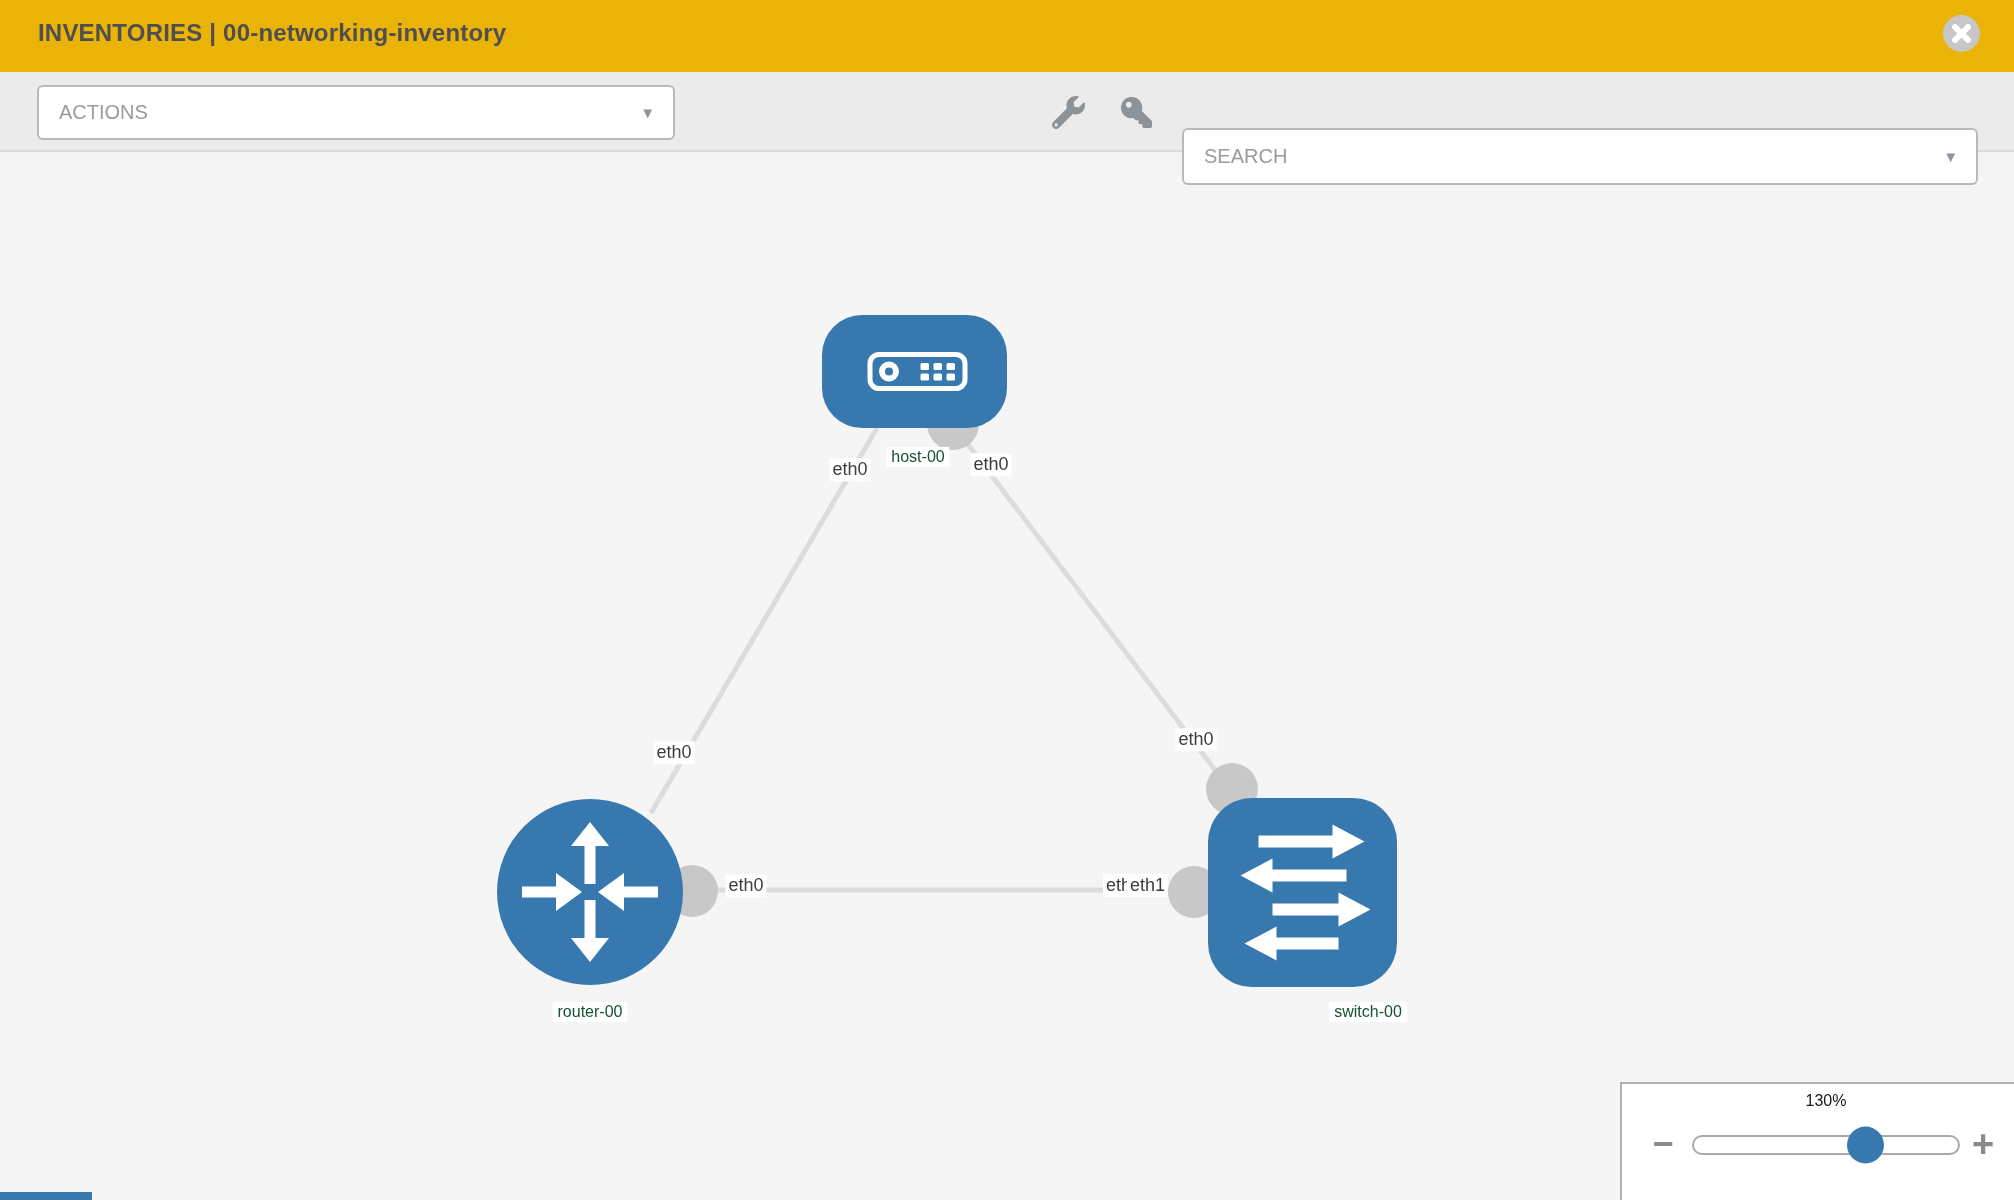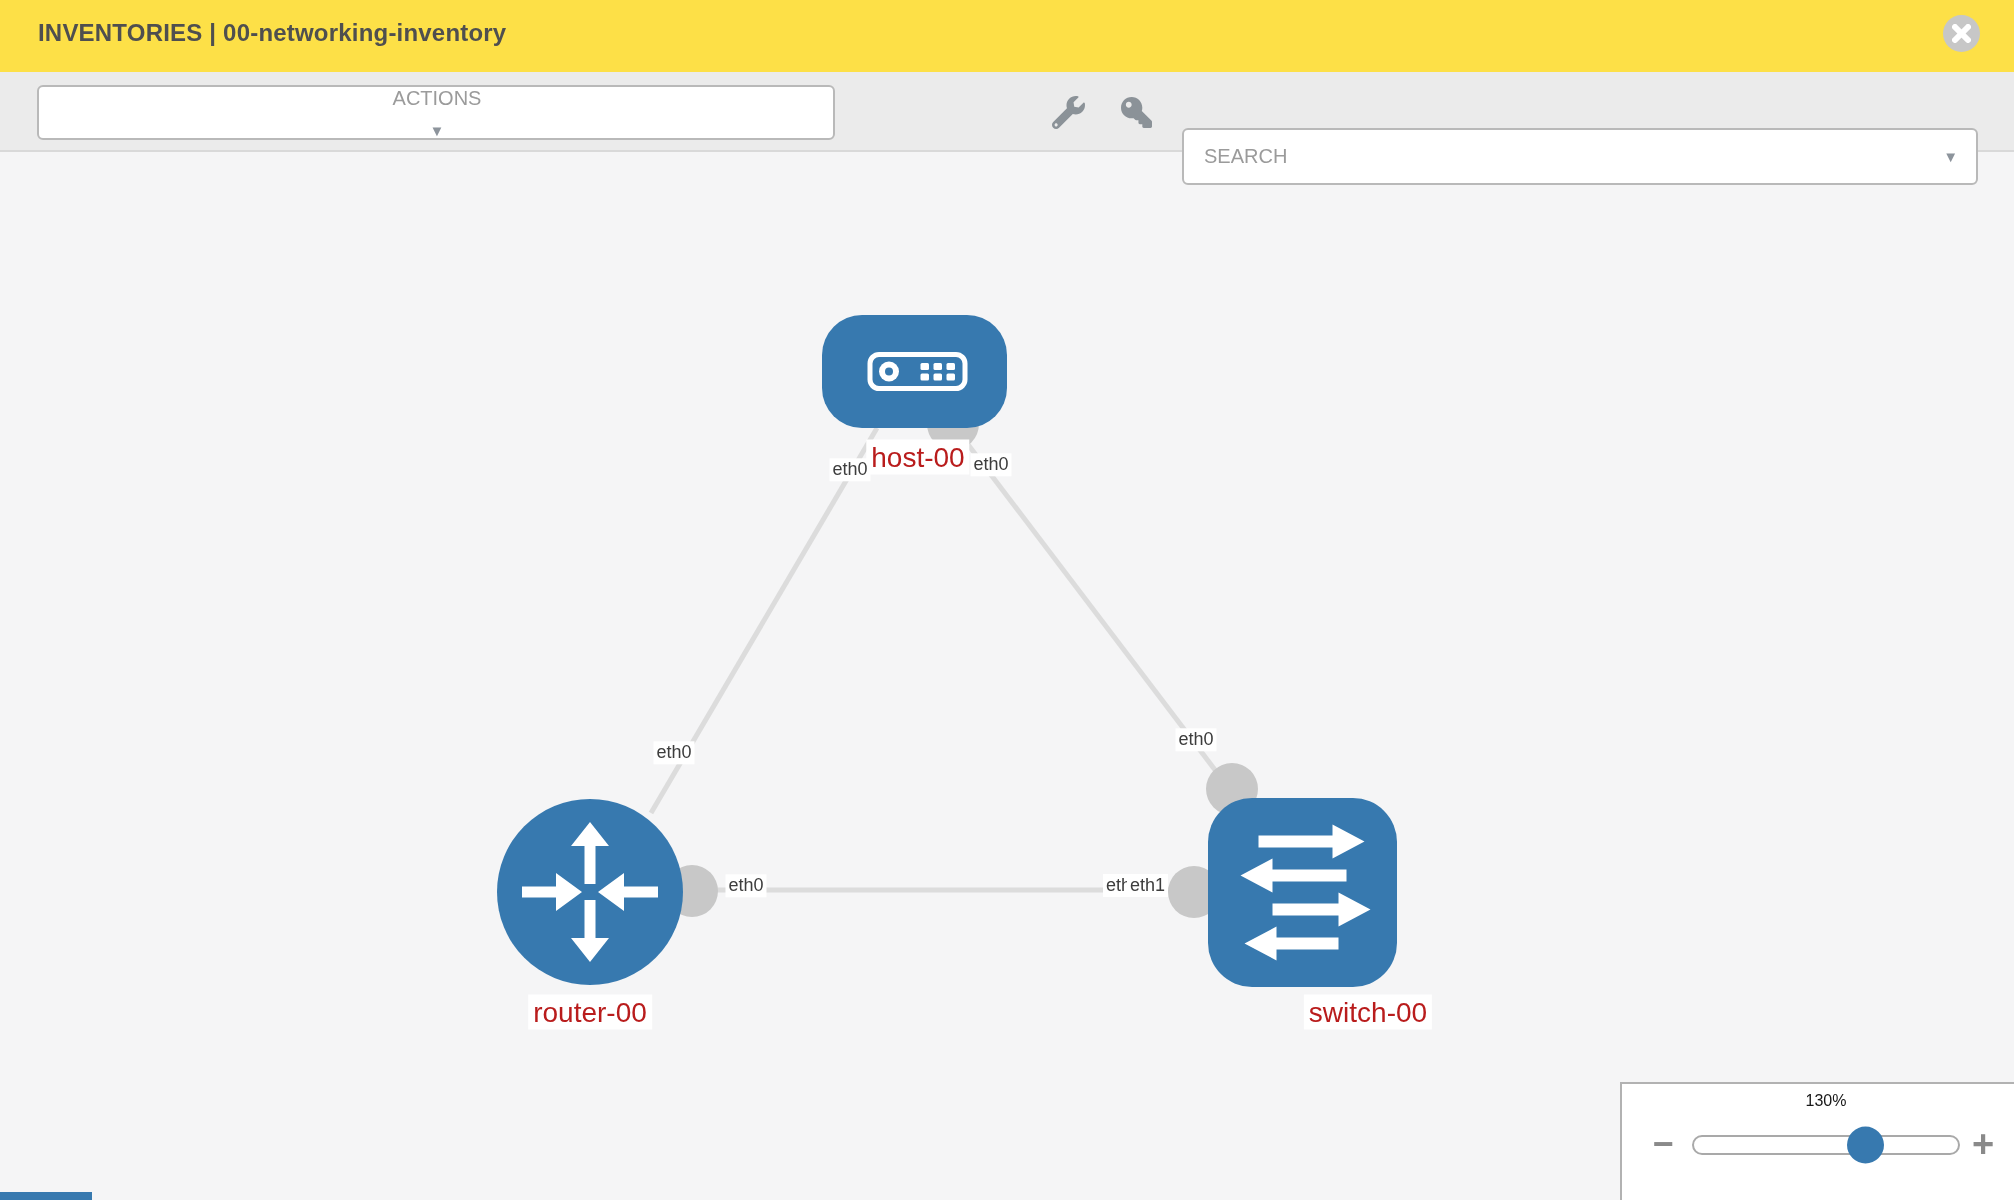--- a/index.html
+++ b/index.html
@@ -6,21 +6,21 @@
   html,body { width:2014px; height:1200px; overflow:hidden; }
   body {
     position:relative;
     font-family:"Liberation Sans","DejaVu Sans",sans-serif;
     background:#f5f5f6;
   }
 
   
   .header {
     position:absolute; left:0; top:0; width:2014px; height:85px;
-    background:#fde047; border-bottom:2px solid #be185d; z-index:6;
+    background:#eab308; border-bottom:2px solid #be185d; z-index:6;
   }
   .page-title {
     position:absolute; left:38px; top:33px; transform:translateY(-50%);
     font-size:24px; font-weight:700; color:#4f4f4f; letter-spacing:.2px; white-space:nowrap;
   }
   .close-btn {
     position:absolute; left:1943px; top:15px; width:37px; height:37px;
     border-radius:50%; background:#c7c7c7; cursor:pointer;
     display:flex; align-items:center; justify-content:center;
   }
@@ -29,37 +29,37 @@
   .toolbar {
     position:absolute; left:0; top:72px; width:2014px; height:80px;
     background:#ebebeb; border-bottom:2px solid #d9d9d9; z-index:6;
   }
   .select-box {
     position:absolute; background:#fff; border:2px solid #b9b9b9; border-radius:6px;
     color:#9b9b9b; font-size:20px; display:flex; align-items:center;
     justify-content:space-between; padding:0 18px 0 20px; cursor:pointer;
   }
   .select-caret { color:#8d949c; font-size:15px; line-height:1; }
-  .actions-select { left:37px;  top:13px; width:798px; height:55px;flex-direction:column; }
+  .actions-select { left:37px;  top:13px; width:638px; height:55px; }
   .search-select  { left:1182px; top:13px; width:796px; height:57px;margin-top:43px; }
   .icon-btn {
     position:absolute; top:16px; width:48px; height:48px; cursor:pointer;
     display:flex; align-items:center; justify-content:center;
   }
   .wrench-btn { left:1044px; }
   .key-btn    { left:1112px; }
   .icon-btn svg { fill:#8b9298; }
 
   
   .graph-svg { position:absolute; left:0; top:0; z-index:1; }
 
   .graph-labels { position:absolute; left:0; top:0; width:2014px; height:1200px; z-index:2; pointer-events:none; }
   .node-label {
     position:absolute; transform:translate(-50%,-50%);
-    background:#fff; color:#b91c1c; font-size:28px; line-height:1.25; padding:0 5px; white-space:nowrap;text-align:right;
+    background:#fff; color:#14532d; font-size:16px; line-height:1.25; padding:0 5px; white-space:nowrap;text-align:right;
   }
   .iface-label {
     position:absolute; transform:translate(-50%,-50%);
     background:#fff; color:#3d3d3d; font-size:18px; line-height:1.3; padding:0 3px; white-space:nowrap;
   }
   .lbl-host   { left:918px;  top:457px; }
   .lbl-router { left:590px;  top:1012px; }
   .lbl-switch { left:1368px; top:1012px; }
   .if-host-left   { left:850px;  top:470px; }
   .if-host-right  { left:991px;  top:465px; }

